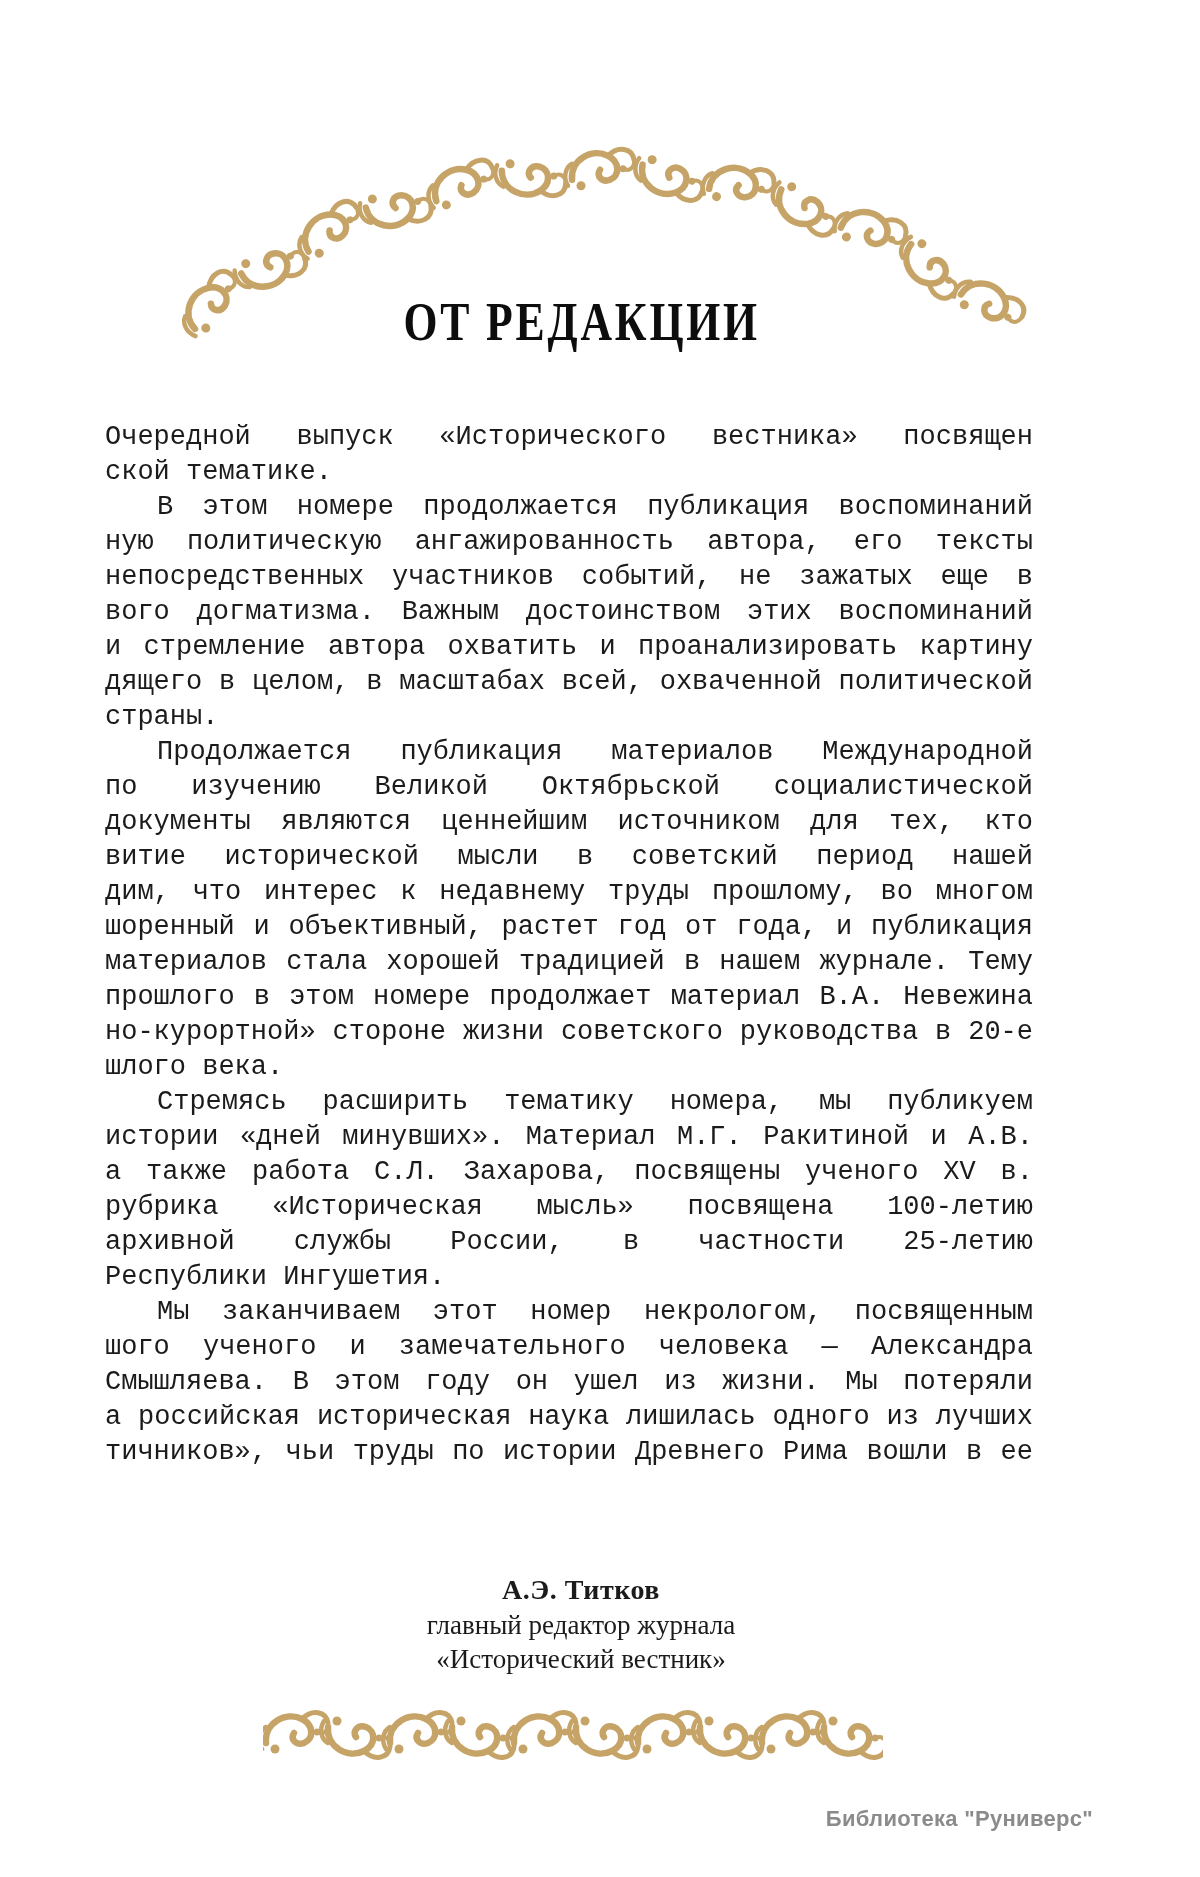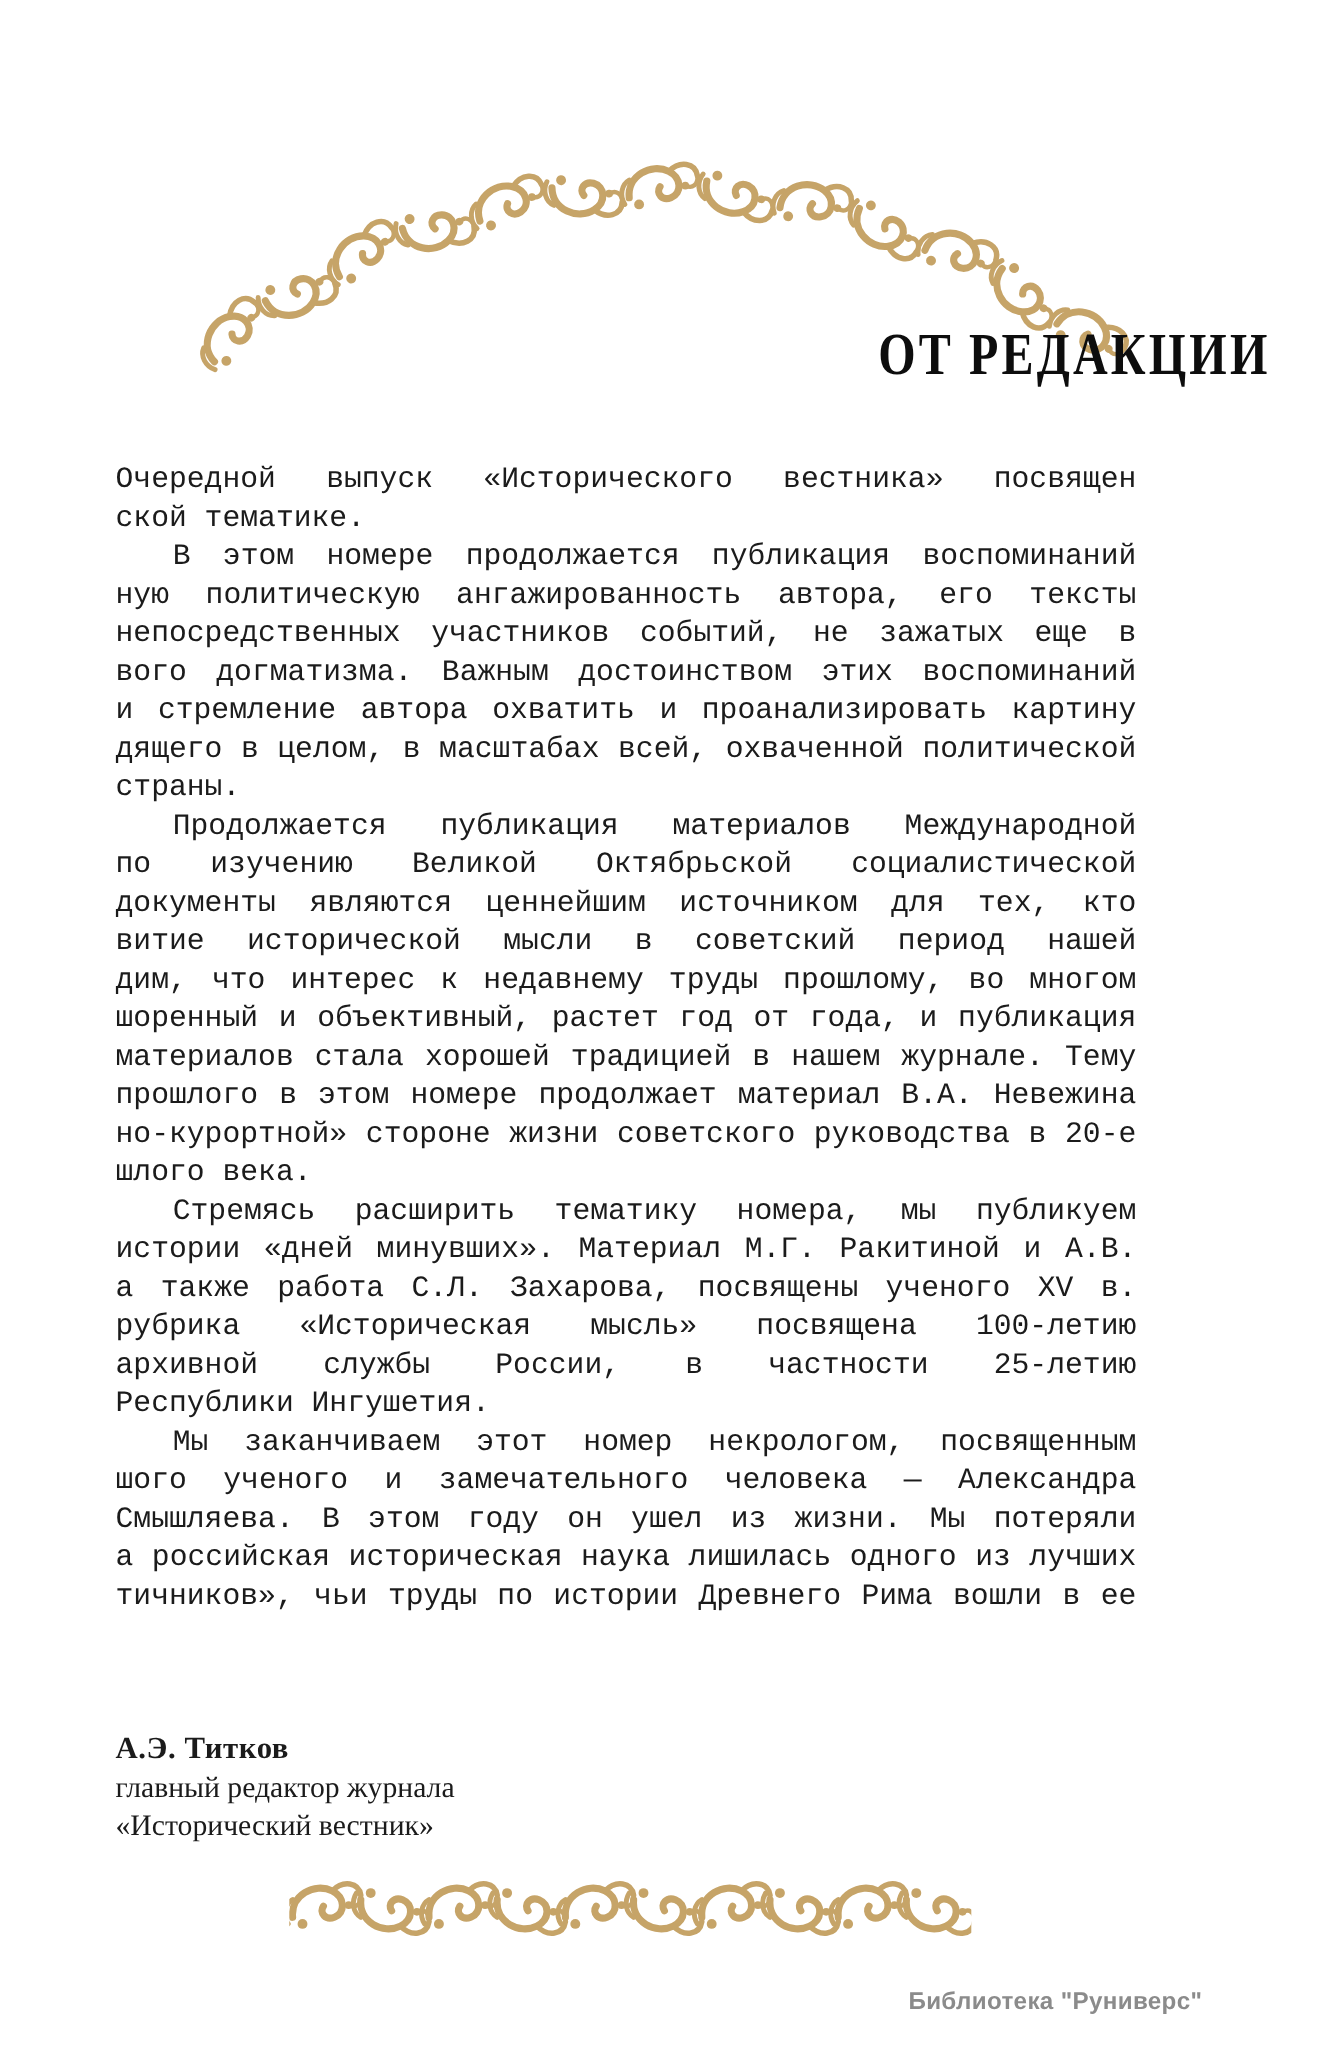--- a/index.html
+++ b/index.html
@@ -11,21 +11,21 @@
     overflow:hidden;
     font-family:"Liberation Serif", serif;
     color:#1b1b1b;
   }
   .ornament{position:absolute;}
   .ornament.arch{left:150px;top:126px;}
   .ornament.band{left:263px;top:1708px;}
   .title{
     position:absolute;
     top:300px;left:0;width:1164px;
-    text-align:right;
+    text-align:center;
     font-size:46px;
     font-weight:700;
     letter-spacing:3px;
     color:#0d0d0d;
   }
   .title span{display:inline-block;transform:scale(0.95,1.18);transform-origin:center bottom;}
   .body-text{
     position:absolute;
     left:105px;top:420px;width:928px;
     font-size:27px;
@@ -34,22 +34,22 @@
   .line{
     height:35px;line-height:35px;
     text-align:justify;
     text-align-last:justify;
     overflow:hidden;
   }
   .line.last{text-align-last:left;}
   .line.indent{text-indent:52px;}
   .signature{
     position:absolute;
-    left:105px;top:1572px;width:928px;
-    text-align:left;
+    left:117px;top:1572px;width:928px;
+    text-align:center;
   }
   .signature .name{
     font-weight:700;
     font-size:28px;
     line-height:36px;
     letter-spacing:0.5px;
   }
   .signature .role{
     font-size:27px;
     line-height:34px;

